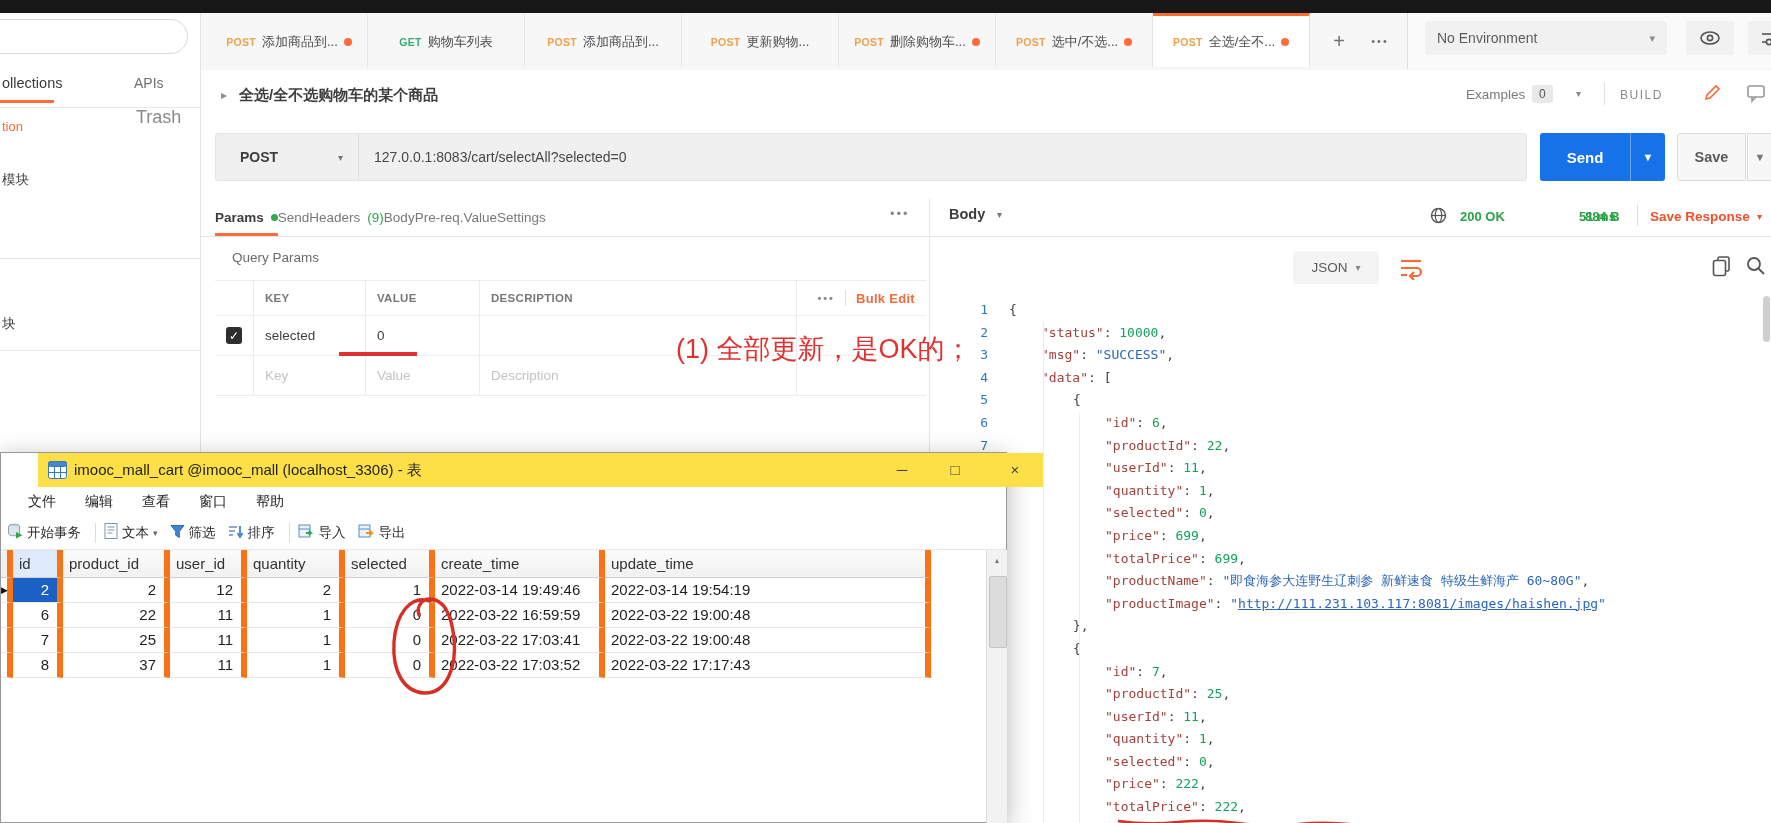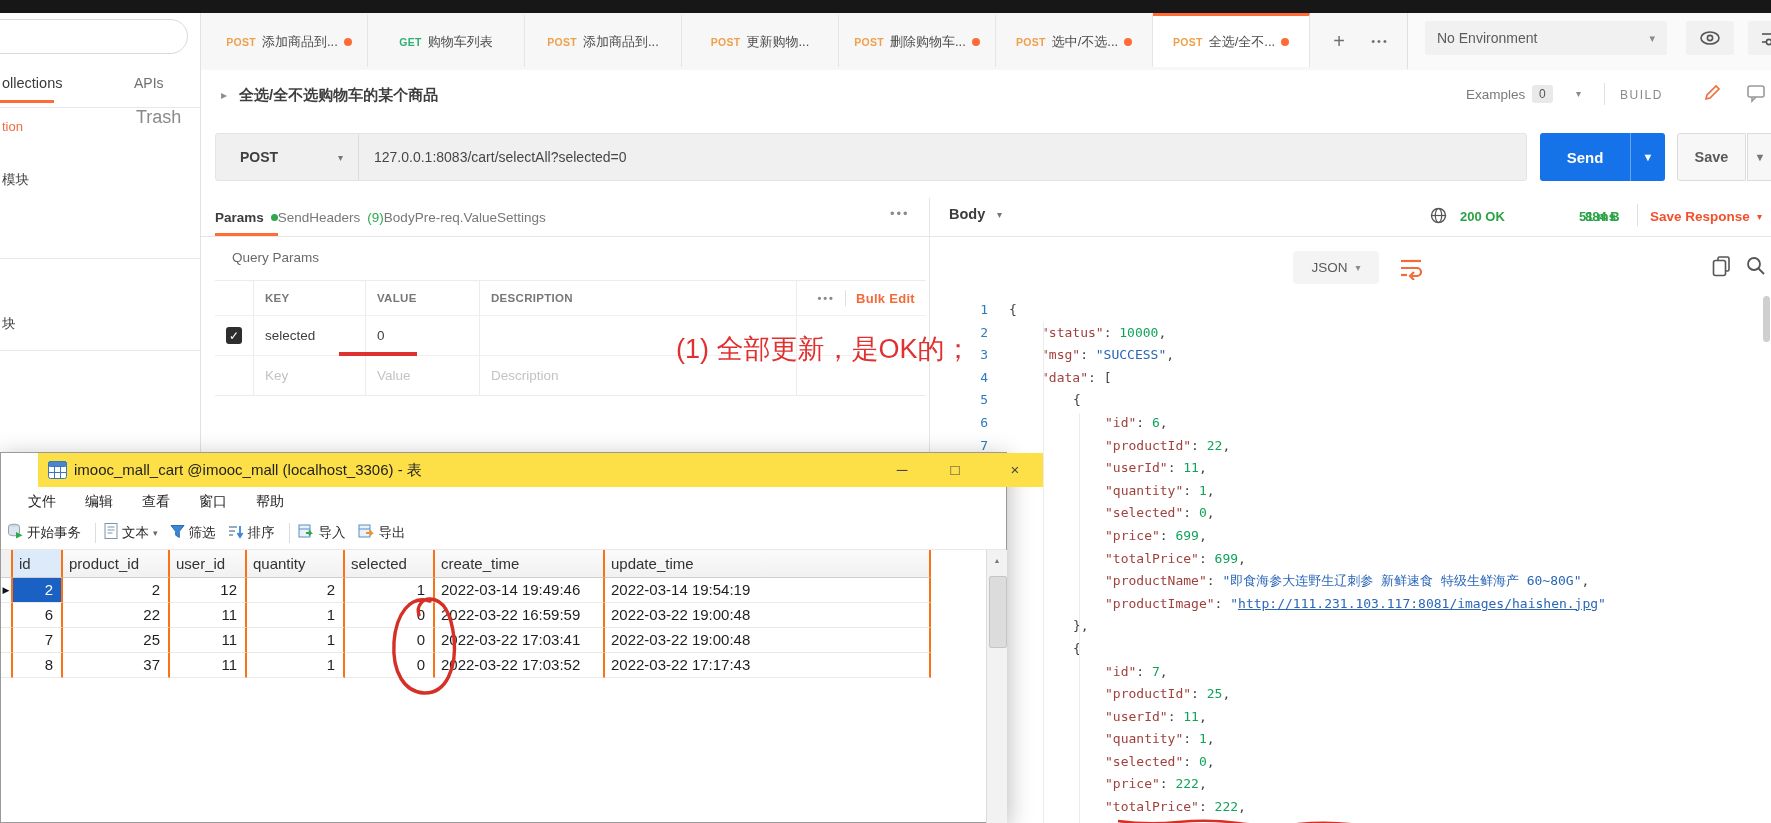--- a/index.html
+++ b/index.html
@@ -94,21 +94,21 @@
   .ntitlebar{position:absolute;left:0;top:0;width:100%;height:34px;background:#fde047;margin-left:37px;}
   .ntitle{position:absolute;left:36px;top:8px;font-size:15px;color:#1f1f1f;white-space:nowrap;}
   .nwinbtn{position:absolute;top:0;width:44px;height:32px;display:flex;align-items:center;justify-content:center;font-size:15px;color:#444;cursor:pointer;}
   .nmenubar{position:absolute;left:0;top:34px;width:100%;height:29px;display:flex;gap:29px;padding-left:27px;align-items:center;box-sizing:border-box;}
   .nmenu{font-size:14px;color:#222;cursor:pointer;}
   .ntoolbar{position:absolute;left:0;top:63px;width:100%;height:34px;display:flex;align-items:center;padding-left:6px;box-sizing:border-box;border-bottom:1px solid #e8e8e8;}
   .ntool{display:flex;align-items:center;gap:4px;font-size:13.5px;color:#2b2b2b;margin-right:12px;cursor:pointer;}
   .ntsep{width:1px;height:20px;background:#ddd;margin:0 8px 0 2px;}
   .ngrid{position:absolute;left:0;top:97px;}
   .ngrow{display:flex;}
-  .ngcell{box-sizing:border-box;border-right:2px solid #f97316;border-bottom:1px solid #e9e9e9;height:25px;line-height:24px;
+  .ngcell{box-sizing:border-box;border-right:6px solid #f97316;border-bottom:1px solid #e9e9e9;height:25px;line-height:24px;
      font-size:15px;color:#1f1f1f;overflow:hidden;white-space:nowrap;}
   .nghead .ngcell{height:28px;line-height:27px;background:linear-gradient(#fbfbfb,#f1f1f1);border-bottom:1px solid #cfcfcf;color:#333;}
   .nghead .ngcell.hsel{background:#ddeafa;}
   .num{text-align:right;padding-right:8px;}
   .txt{text-align:left;padding-left:6px;}
   .selcell{background:#1b61c4;color:#fff;}
   .marker{text-align:center;font-size:9px;color:#111;padding:0;}
   .nscroll{position:absolute;left:985px;top:97px;width:21px;height:274px;background:#f2f2f2;border-left:1px solid #ddd;box-sizing:border-box;}
   .nscroll .arr{height:22px;text-align:center;font-size:7px;color:#777;line-height:22px;}
   .nscroll .thumb{position:absolute;left:2px;top:26px;width:16px;height:70px;background:#dcdcdc;border:1px solid #c5c5c5;border-radius:2px;}

